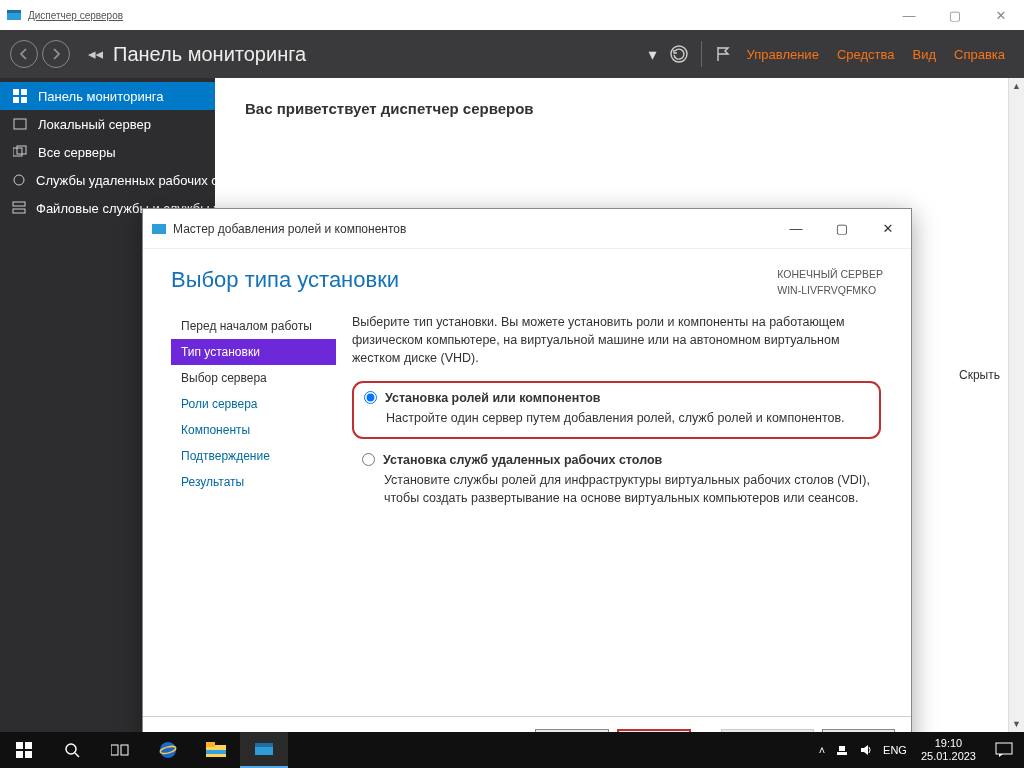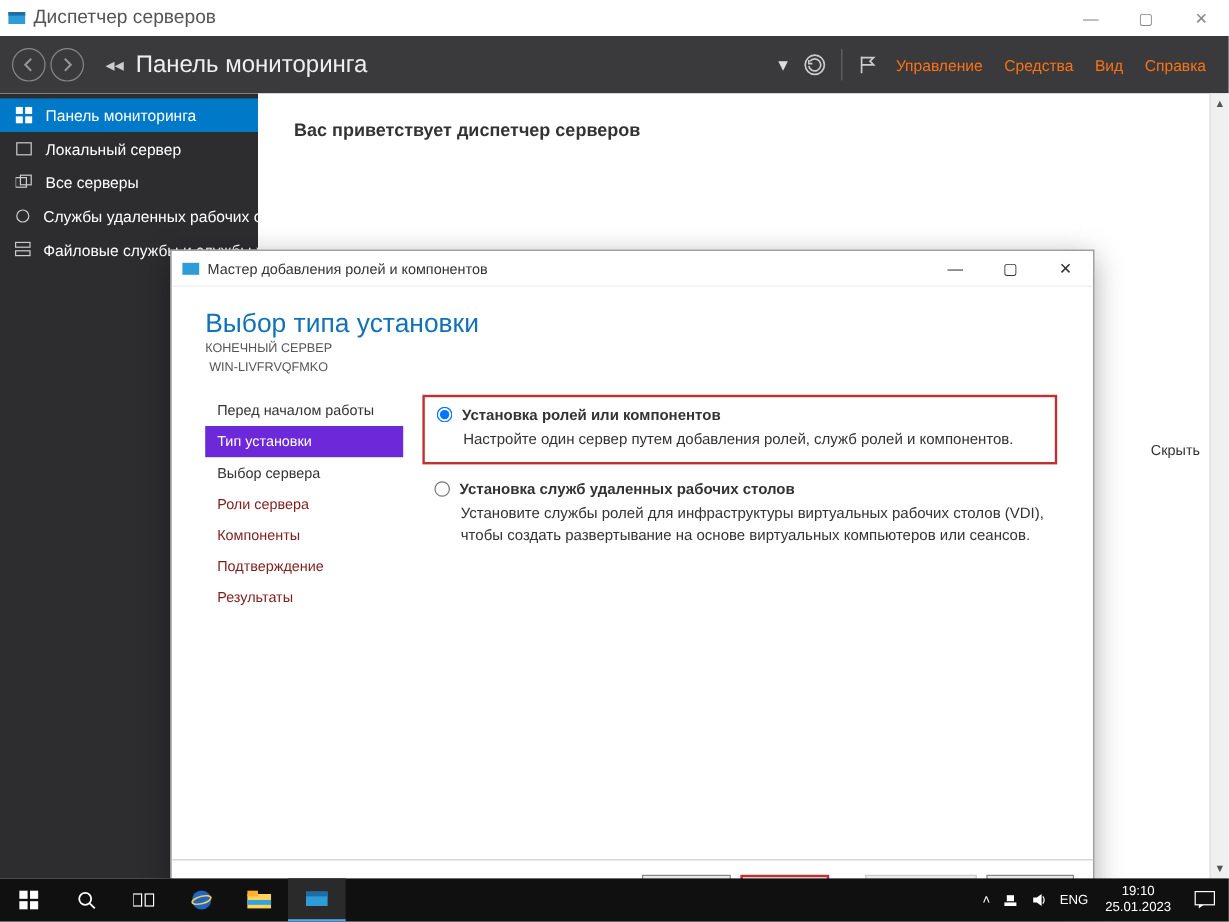--- a/index.html
+++ b/index.html
@@ -1,21 +1,21 @@
 <!DOCTYPE html>
 <html><head>
 <meta charset="utf-8">
 <style>
 * { margin: 0; padding: 0; box-sizing: border-box; font-family: "Segoe UI", Arial, sans-serif; }
 html, body { width: 1024px; height: 768px; overflow: hidden; background: #fff; }
 
 
 .titlebar { height: 30px; background: #fff; display: flex; align-items: center; padding-left: 6px; }
 .titlebar .icon { width: 16px; height: 16px; margin-right: 6px; }
-.titlebar .title { font-size: 16px; color: #555; flex: 1; }
+.titlebar .title { font-size: 10px; color: #555; flex: 1; text-decoration: underline; }
 .titlebar .winbtns { display: flex; }
 .titlebar .winbtns div { width: 46px; height: 30px; display: flex; align-items: center; justify-content: center; color: #888; font-size: 13px; }
 
 
 .toolbar { height: 48px; background: #3a3a3c; display: flex; align-items: center; color: #fff; padding: 0 10px; }
 .navbtn { width: 28px; height: 28px; border: 1.5px solid #888; border-radius: 50%; display: flex; align-items: center; justify-content: center; color: #bbb; margin-right: 4px; }
 .toolbar .chev { margin: 0 10px 0 14px; color: #ccc; font-size: 15px; }
 .toolbar .heading { font-size: 20px; font-weight: 300; color: #eee; }
 .toolbar .spacer { flex: 1; }
 .toolbar .iconbtn { margin: 0 6px; color: #ddd; display:flex; align-items:center; }
@@ -29,35 +29,35 @@
 .sideitem.active { background: #0079c9; }
 .sideitem .sicon { width:16px; height:16px; display:flex; align-items:center; justify-content:center; }
 .main { flex: 1; background: #fff; padding: 22px 30px; color: #333; position:relative; }
 .main .welcome { font-size: 15px; font-weight: 600; color: #333; }
 .main .hide { position:absolute; right:24px; top:290px; font-size:12px; color:#333; }
 .main-scrollbar { position:absolute; right:0; top:0; width:16px; bottom:0; background:#f0f0f0; border-left:1px solid #ddd; }
 .main-scrollbar .arrow { height:16px; text-align:center; font-size:9px; color:#555; line-height:16px; }
 
 
 .wizard { position: absolute; left: 142px; top: 130px; width: 770px; height: 557px; background: #fff; border: 1px solid #888; box-shadow: 0 6px 24px rgba(0,0,0,.35); display:flex; flex-direction:column; }
-.wizard .wtitlebar { height: 30px; display: flex; align-items: center; padding-left: 8px; border-bottom: 1px solid #eee; }
+.wizard .wtitlebar { height: 40px; display: flex; align-items: center; padding-left: 8px; border-bottom: 1px solid #eee; }
 .wizard .wtitlebar .title { font-size: 12px; color: #333; flex:1; }
 .wizard .wtitlebar .btns { display:flex; }
 .wizard .wtitlebar .btns div { width:46px; height:29px; display:flex; align-items:center; justify-content:center; font-size:13px; color:#333; }
-.wizard .wheader { padding: 18px 28px 10px; display:flex; align-items:flex-start;flex-direction:column; }
+.wizard .wheader { padding: 18px 28px 10px; display:flex; align-items:flex-start; }
 .wizard .wheader h1 { font-size: 22px; font-weight: 400; color: #1172b8; flex:1; }
-.wizard .wheader .dest { text-align:center; font-size:10.5px; color:#555; line-height:1.5; }
+.wizard .wheader .dest { text-align:left; font-size:10.5px; color:#555; line-height:1.5; }
 .wizard .wbody { flex:1; display:flex; padding-left: 28px; }
 .wizard .wsteps { width: 165px; padding-top: 4px; }
 .wizard .wsteps .step { font-size: 12px; padding: 6px 10px; color: #333; }
 .wizard .wsteps .step.active { background: #6d28d9; color: #fff; }
-.wizard .wsteps .step.disabled { color: #7f1d1d; }
+.wizard .wsteps .step.disabled { color: #0369a1; }
 .wizard .wpane { flex:1; padding: 4px 30px 0 16px; font-size: 12.5px; color: #333; line-height: 1.45; }
 .wizard .wpane .desc { margin-bottom: 14px; }
-.wizard .opt { padding: 6px 10px 10px; border-radius:0; margin-bottom:6px; }
+.wizard .opt { padding: 6px 10px 10px; border-radius:11px; margin-bottom:6px; }
 .wizard .opt.boxed { border: 2px solid #c03030; }
 .wizard .opt .row { display:flex; align-items:flex-start; gap:8px; }
 .wizard .opt input[type=radio] { margin-top:2px; }
 .wizard .opt .t { font-weight:600; }
 .wizard .opt .d { margin-left:22px; margin-top:2px; }
 .wizard .wfooter { height: 48px; border-top: 1px solid #ccc; display:flex; align-items:center; justify-content:flex-end; padding-right: 16px; gap:8px; }
 .wizard .wfooter button { font-size:12px; height:24px; padding:0 14px; background:#eaeaea; border:1px solid #888; }
 .wizard .wfooter button.hl { border:2px solid #c03030; padding:0 12px; }
 .wizard .wfooter button:disabled { color:#aaa; border-color:#ccc; }
 
@@ -210,20 +210,21 @@
         <div class="step">Перед началом работы</div>
         <div class="step active">Тип установки</div>
         <div class="step">Выбор сервера</div>
         <div class="step disabled">Роли сервера</div>
         <div class="step disabled">Компоненты</div>
         <div class="step disabled">Подтверждение</div>
         <div class="step disabled">Результаты</div>
       </div>
 
       <div class="wpane">
+        <div class="desc">Выберите тип установки. Вы можете установить роли и компоненты на работающем физическом компьютере, на виртуальной машине или на автономном виртуальном жестком диске (VHD).</div>
 
         <div class="opt boxed">
           <div class="row">
             <input type="radio" checked="" style="">
             <span class="t">Установка ролей или компонентов</span>
           </div>
           <div class="d">Настройте один сервер путем добавления ролей, служб ролей и компонентов.</div>
         </div>
 
         <div class="opt">

